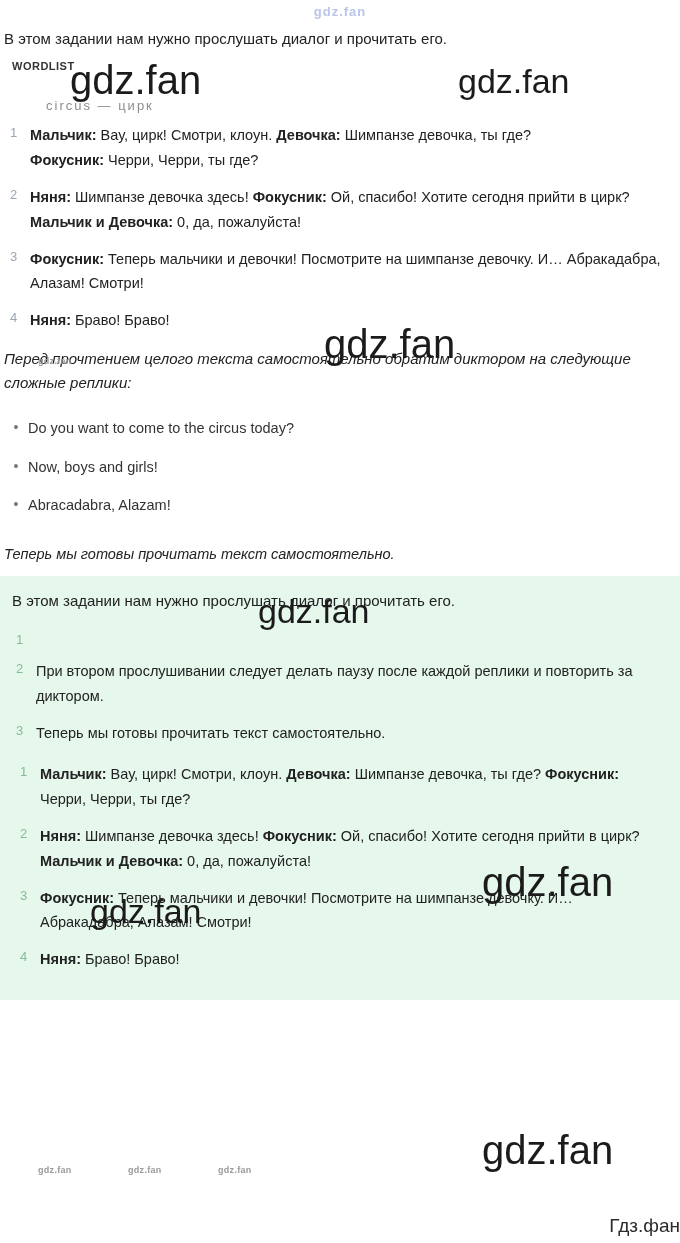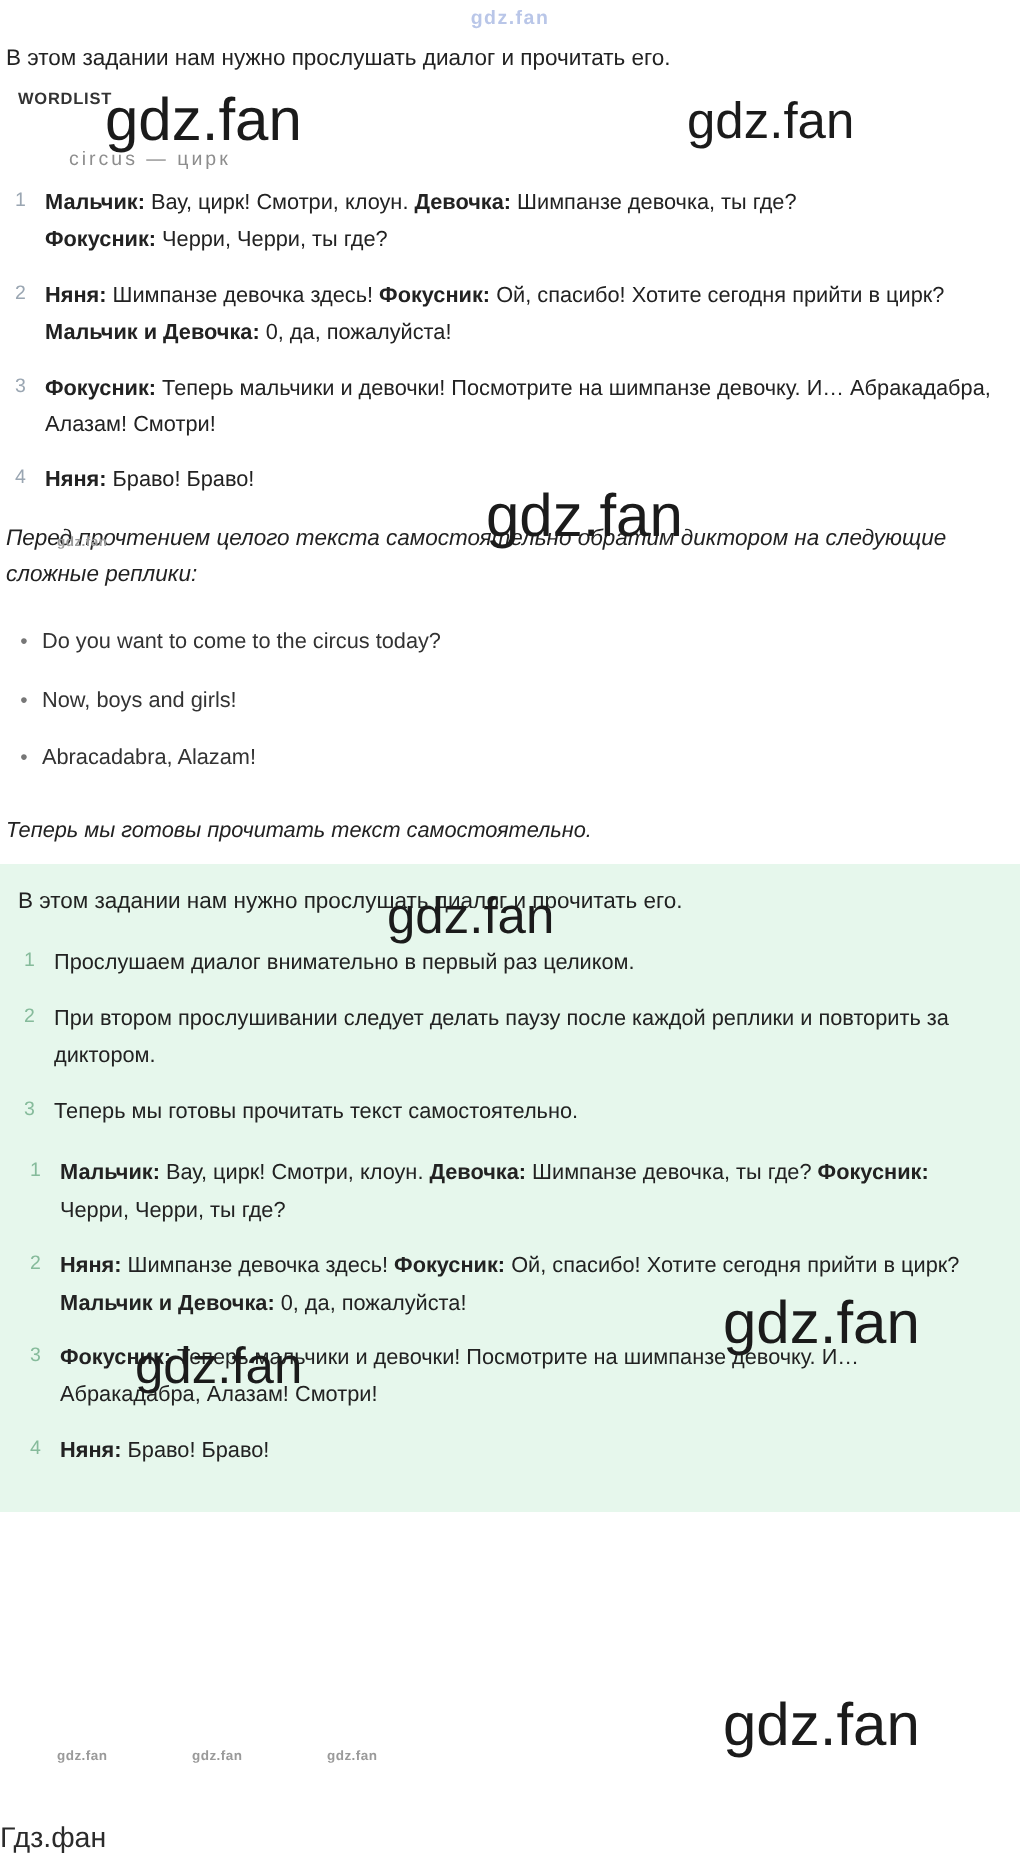--- a/index.html
+++ b/index.html
@@ -138,21 +138,21 @@
     font-size: 9px;
     color: #9a9a9a;
     letter-spacing: 0.3px;
     font-weight: bold;
   }
   .bottom-brand {
     position: absolute;
     left: 0;
     right: 0;
     bottom: 6px;
-    text-align: left;
+    text-align: right;
     font-size: 19px;
     color: #2b2b2b;
   }
 </style>
 </head>
 <body>
 
 <div class="page">
 
   <div class="top-watermark">gdz.fan</div>
@@ -198,21 +198,20 @@
       </div>
     </div>
 
   <div class="ready-line">Теперь мы готовы прочитать текст самостоятельно.</div>
 
   <div class="green-box">
     <div class="intro-line">В этом задании нам нужно прослушать диалог и прочитать его.</div>
     <div class="steps" id="steps">
         <div class="row">
           <div class="num">1</div>
-          <div class="txt">Прослушаем диалог внимательно в первый раз целиком.</div>
         </div>
         <div class="row">
           <div class="num">2</div>
           <div class="txt">При втором прослушивании следует делать паузу после каждой реплики и повторить за диктором.</div>
         </div>
         <div class="row">
           <div class="num">3</div>
           <div class="txt">Теперь мы готовы прочитать текст самостоятельно.</div>
         </div>
       </div>

